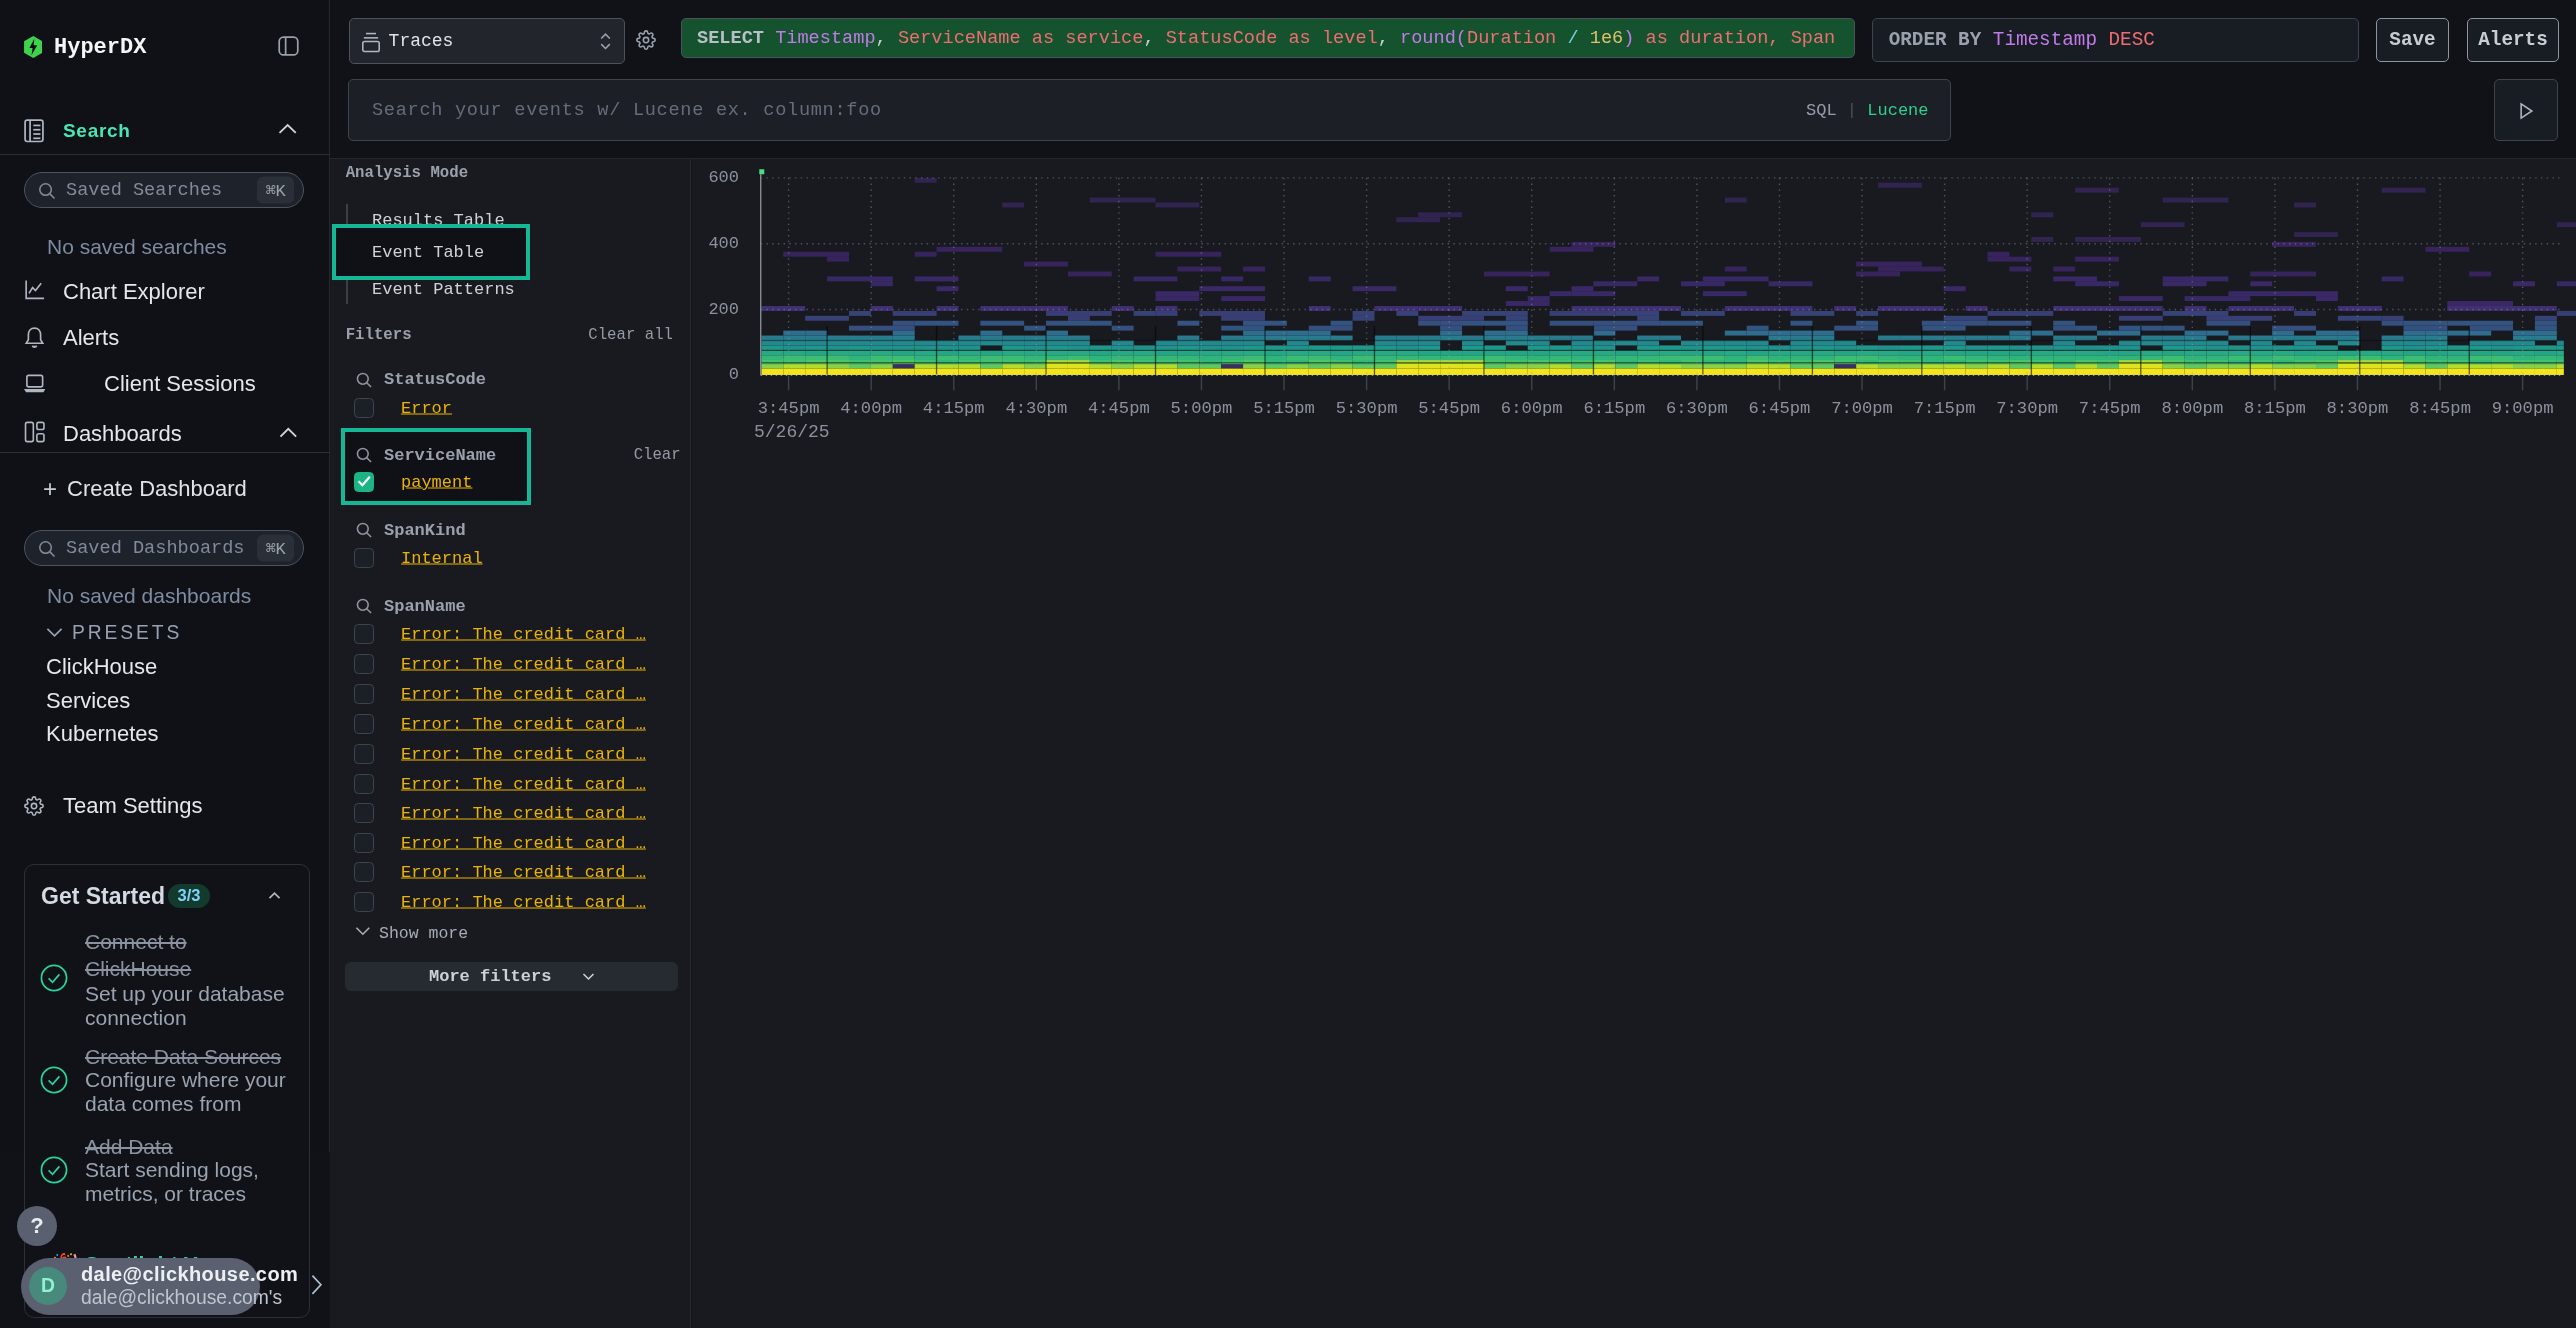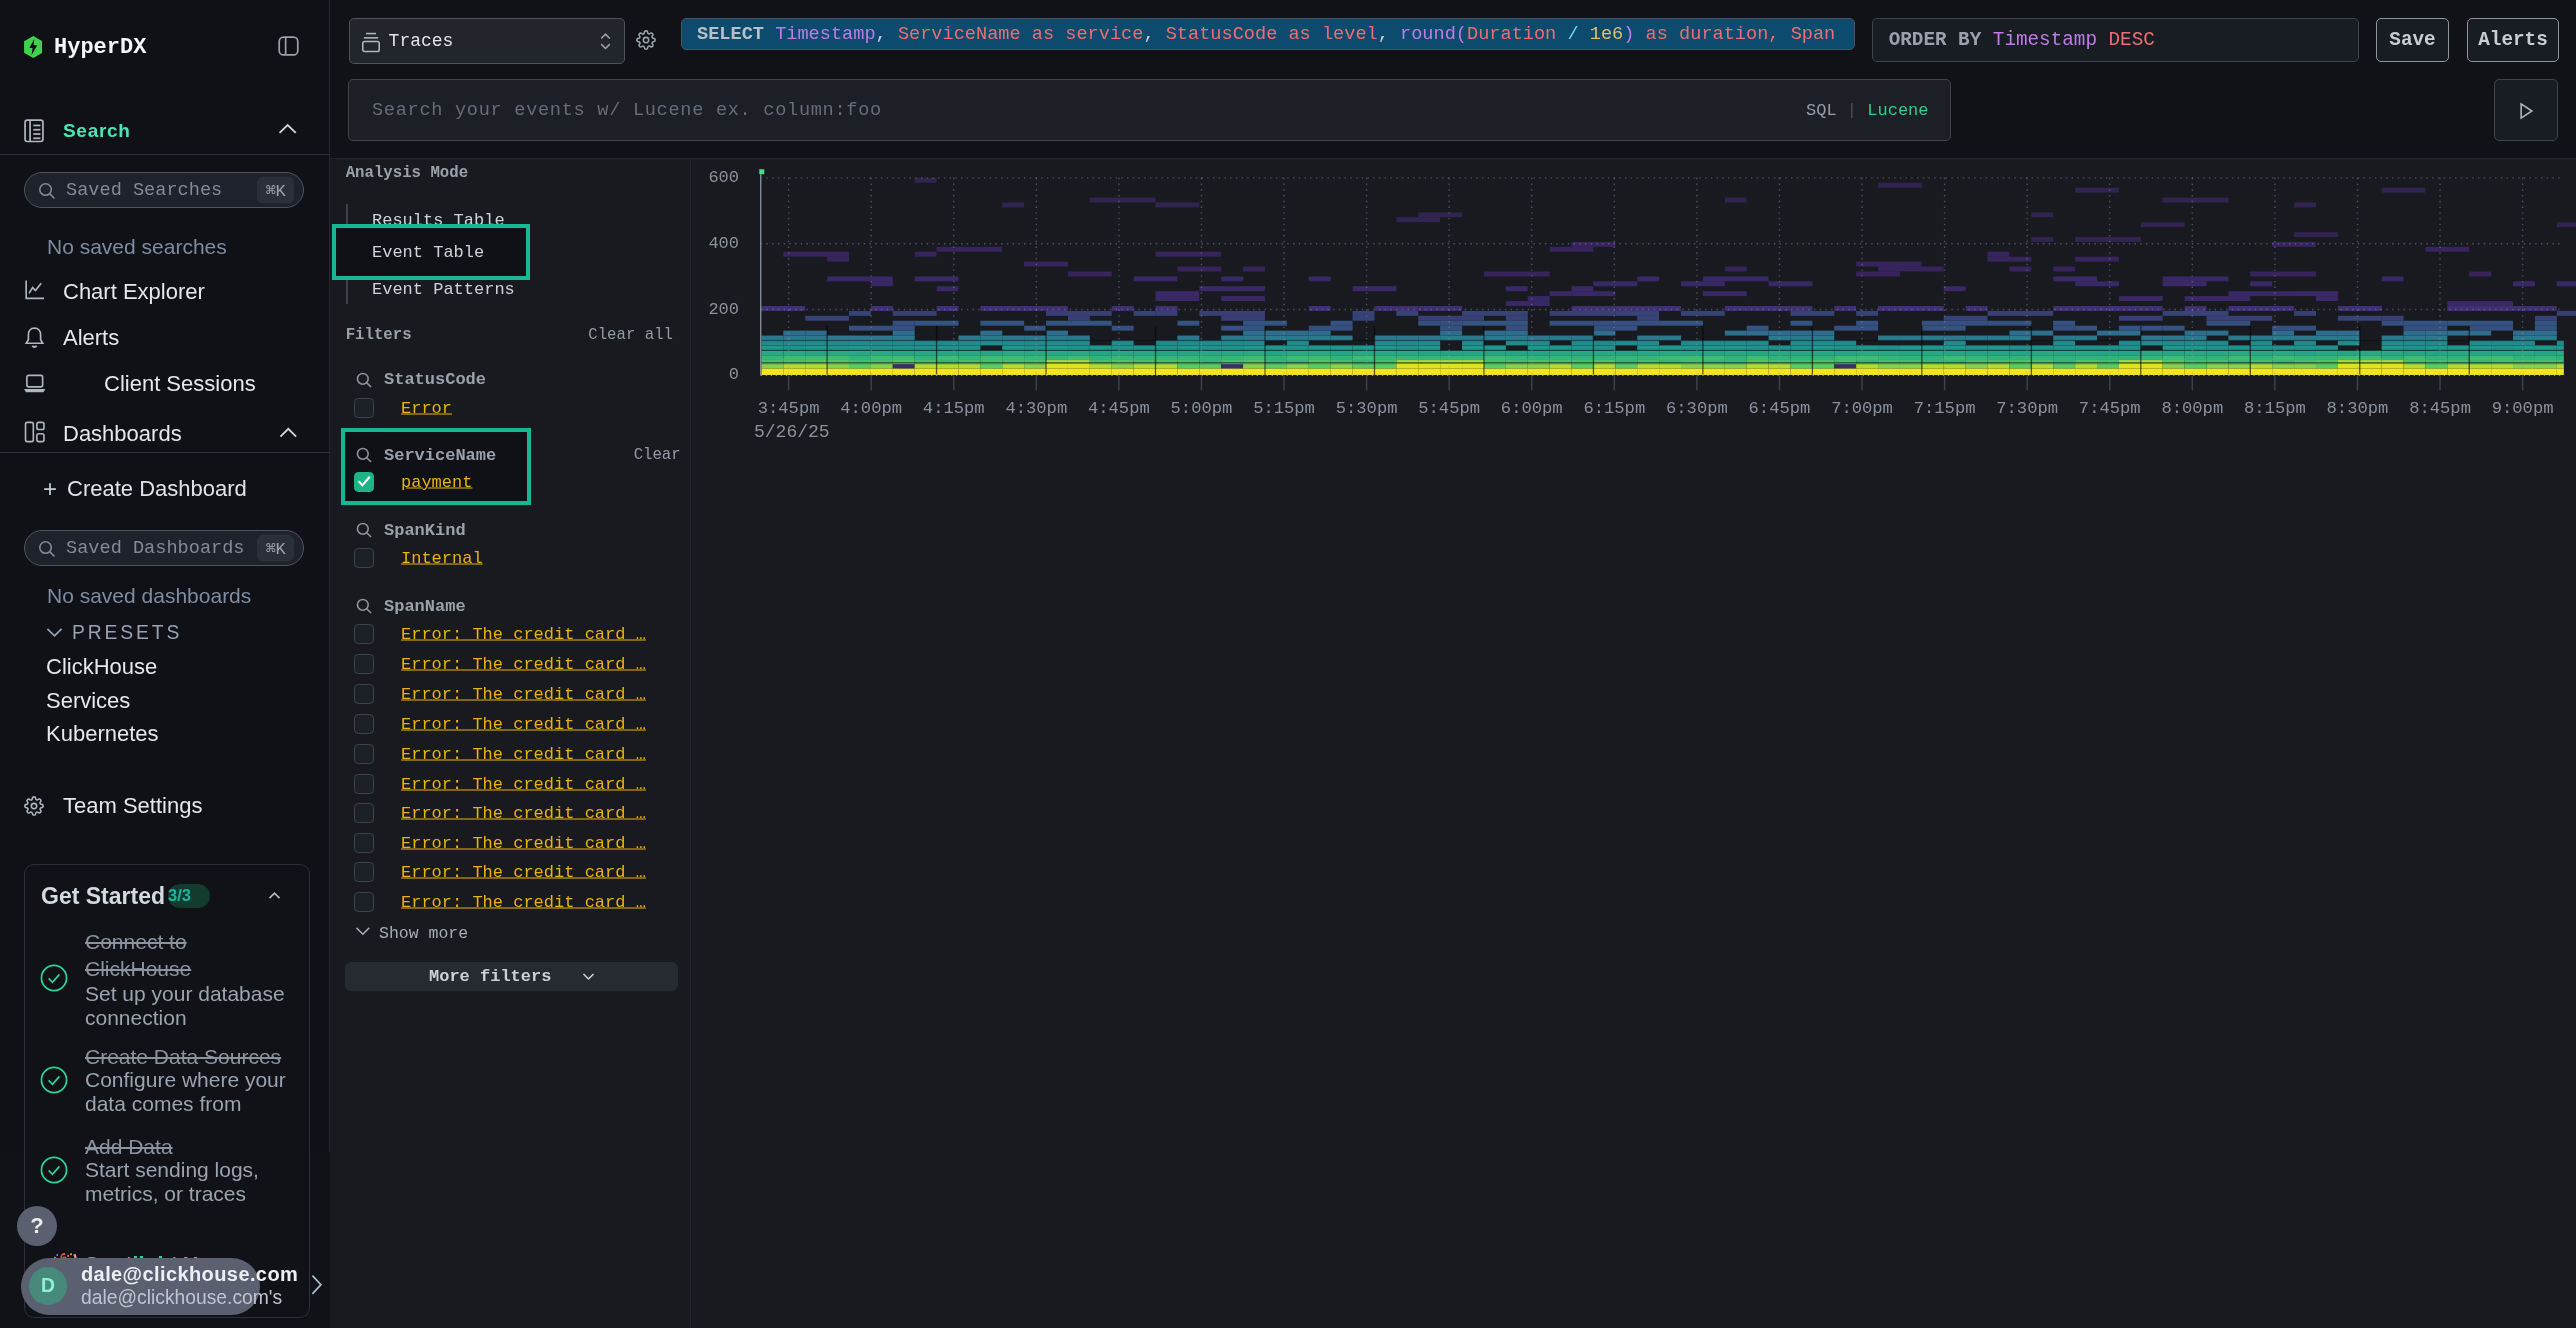--- a/index.html
+++ b/index.html
@@ -42,21 +42,21 @@
       <svg class="abs" style="left:249px;top:13px;" width="13" height="18.6" viewBox="0 0 18 26" fill="none" stroke="#9aa3ad" stroke-width="2.2">
           <polyline points="3,9 9,3 15,9"></polyline>
           <polyline points="3,17 9,23 15,17"></polyline>
         </svg>
     </div>
     <svg class="abs" style="left:306px;top:30px;" width="20" height="20" viewBox="0 0 24 24" fill="none" stroke="#9aa3ad" stroke-width="1.9">
       <circle cx="12" cy="12" r="3.2"></circle>
       <path d="M19.4 15a1.65 1.65 0 0 0 .33 1.82l.06.06a2 2 0 1 1-2.83 2.83l-.06-.06a1.65 1.65 0 0 0-1.82-.33 1.65 1.65 0 0 0-1 1.51V21a2 2 0 1 1-4 0v-.09A1.65 1.65 0 0 0 9 19.4a1.65 1.65 0 0 0-1.82.33l-.06.06a2 2 0 1 1-2.83-2.83l.06-.06a1.65 1.65 0 0 0 .33-1.82 1.65 1.65 0 0 0-1.51-1H3a2 2 0 1 1 0-4h.09A1.65 1.65 0 0 0 4.6 9a1.65 1.65 0 0 0-.33-1.82l-.06-.06a2 2 0 1 1 2.83-2.83l.06.06a1.65 1.65 0 0 0 1.82.33H9a1.65 1.65 0 0 0 1-1.51V3a2 2 0 1 1 4 0v.09a1.65 1.65 0 0 0 1 1.51 1.65 1.65 0 0 0 1.82-.33l.06-.06a2 2 0 1 1 2.83 2.83l-.06.06a1.65 1.65 0 0 0-.33 1.82V9a1.65 1.65 0 0 0 1.51 1H21a2 2 0 1 1 0 4h-.09a1.65 1.65 0 0 0-1.51 1z"></path>
     </svg>
 
-    <div class="tbx mono" style="left:351px;top:18px;width:1174px;height:32px;background:#0c4a6e;border-color:#4d535b;overflow:hidden;">
+    <div class="tbx mono" style="left:351px;top:18px;width:1174px;height:40px;background:#14532d;border-color:#4d535b;overflow:hidden;">
       <div class="abs" style="left:15px;top:50%;transform:translateY(-50%);font-size:18.6px;white-space:nowrap;"><span style="color:#b9bfc7;font-weight:bold;">SELECT</span><span style="color:#aab2bd;"> </span><span style="color:#c07be8;">Timestamp</span><span style="color:#c9ced6;">, </span><span style="color:#ee6d72;">ServiceName as service</span><span style="color:#c9ced6;">, </span><span style="color:#ee6d72;">StatusCode as level</span><span style="color:#c9ced6;">, </span><span style="color:#c07be8;">round(</span><span style="color:#ee6d72;">Duration</span><span style="color:#c9ced6;"> </span><span style="color:#6fd6e2;">/</span><span style="color:#c9ced6;"> </span><span style="color:#e0c06c;">1e6</span><span style="color:#c07be8;">)</span><span style="color:#ee6d72;"> as duration, Span</span></div>
     </div>
 
     <div class="tbx mono" style="left:1542px;top:18px;width:487px;height:44px;background:#181c23;">
       <div class="abs" style="left:15.7px;top:50%;transform:translateY(-50%);font-size:19.3px;white-space:nowrap;"><span style="color:#9aa1ac;font-weight:bold;">ORDER BY </span><span style="color:#c07be8;">Timestamp</span><span style="color:#ee6d72;"> DESC</span></div>
     </div>
     <div class="tbx mono" style="left:2046px;top:18px;width:73px;height:44px;text-align:center;line-height:42px;font-size:19.3px;font-weight:bold;color:#c8cdd4;border-color:#8f959e;">Save</div>
     <div class="tbx mono" style="left:2137px;top:18px;width:92px;height:44px;text-align:center;line-height:42px;font-size:19.3px;font-weight:bold;color:#c8cdd4;border-color:#8f959e;">Alerts</div>
 
     <div class="tbx mono" style="left:18px;top:79px;width:1603px;height:62px;background:#1c1f26;">
@@ -1144,21 +1144,21 @@
     <div class="abs" style="left:46px;top:734px;transform:translateY(-50%);font-size:22px;color:#e4e7eb;">Kubernetes</div>
 
     <svg class="abs" style="left:24px;top:796px;" width="20" height="20" viewBox="0 0 24 24" fill="none" stroke="#aeb6c2" stroke-width="1.9">
       <circle cx="12" cy="12" r="3.2"></circle>
       <path d="M19.4 15a1.65 1.65 0 0 0 .33 1.82l.06.06a2 2 0 1 1-2.83 2.83l-.06-.06a1.65 1.65 0 0 0-1.82-.33 1.65 1.65 0 0 0-1 1.51V21a2 2 0 1 1-4 0v-.09A1.65 1.65 0 0 0 9 19.4a1.65 1.65 0 0 0-1.82.33l-.06.06a2 2 0 1 1-2.83-2.83l.06-.06a1.65 1.65 0 0 0 .33-1.82 1.65 1.65 0 0 0-1.51-1H3a2 2 0 1 1 0-4h.09A1.65 1.65 0 0 0 4.6 9a1.65 1.65 0 0 0-.33-1.82l-.06-.06a2 2 0 1 1 2.83-2.83l.06.06a1.65 1.65 0 0 0 1.82.33H9a1.65 1.65 0 0 0 1-1.51V3a2 2 0 1 1 4 0v.09a1.65 1.65 0 0 0 1 1.51 1.65 1.65 0 0 0 1.82-.33l.06-.06a2 2 0 1 1 2.83 2.83l-.06.06a1.65 1.65 0 0 0-.33 1.82V9a1.65 1.65 0 0 0 1.51 1H21a2 2 0 1 1 0 4h-.09a1.65 1.65 0 0 0-1.51 1z"></path>
     </svg>
     <div class="sideitem" style="top:806px;">Team Settings</div>
 
     <div class="abs" style="left:23.6px;top:864px;width:286px;height:454px;border:1.4px solid #2b3037;border-radius:10px;background:#101217;"></div>
     <div class="abs" style="left:41px;top:896px;transform:translateY(-50%);font-size:23px;font-weight:bold;color:#d3dae2;">Get Started</div>
-    <div class="abs" style="left:168px;top:884px;width:42px;height:23.6px;background:#123b2d;border-radius:12px;text-align:left;line-height:23.6px;font-size:16.5px;font-weight:bold;color:#14b8a6;">3/3</div>
+    <div class="abs" style="left:168px;top:884px;width:42px;height:23.6px;background:#123b2d;border-radius:12px;text-align:center;line-height:23.6px;font-size:16.5px;font-weight:bold;color:#7dd3fc;">3/3</div>
     <svg class="abs" style="left:268px;top:891px;" width="13" height="8.6" viewBox="0 0 18 12" fill="none" stroke="#aeb9c6" stroke-width="2.4">
         <polyline points="2,10 9,3 16,10"></polyline>
       </svg>
 
     <svg class="abs" style="left:40px;top:964px;" width="28" height="28" viewBox="0 0 39 39" fill="none" stroke="#2bd596" stroke-width="2.4">
         <circle cx="19.5" cy="19.5" r="17.5"></circle>
         <polyline points="12,20 17.5,25.5 27,14.5"></polyline>
       </svg>
     <div class="abs" style="left:85px;top:928px;font-size:21px;line-height:27px;color:#8b93a0;text-decoration:line-through;">Connect to<br>ClickHouse</div>
     <div class="abs" style="left:85px;top:982px;font-size:21px;line-height:24px;color:#9aa3b0;">Set up your database<br>connection</div>

